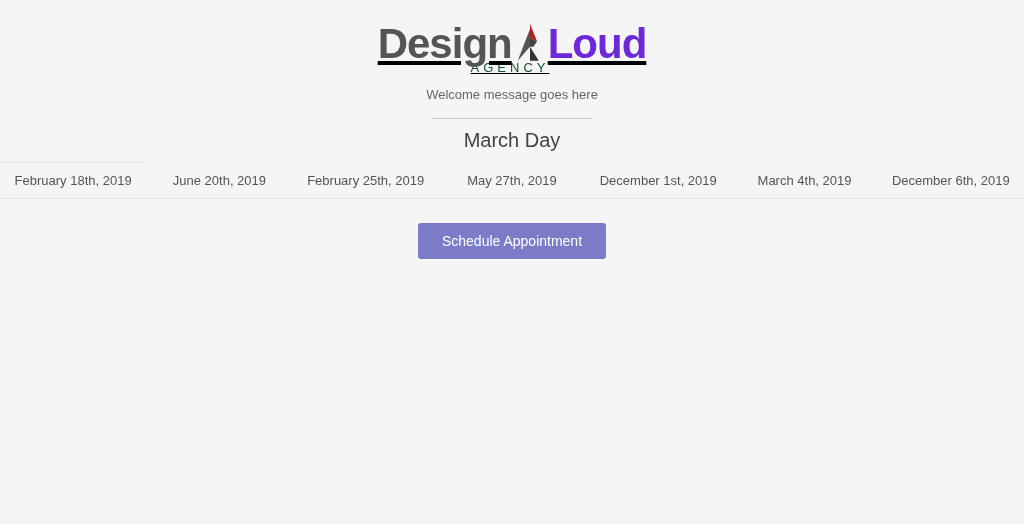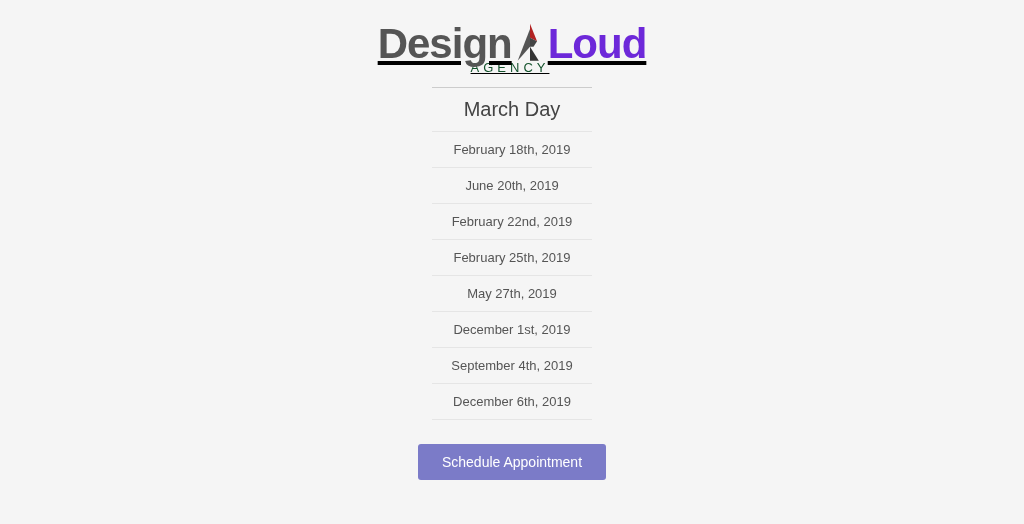--- a/index.html
+++ b/index.html
@@ -81,21 +81,21 @@
 
     .select-day-title {
       font-size: 20px;
       color: #444444;
       margin-bottom: 10px;
       font-weight: normal;
     }
 
     .date-list {
       display: flex;
-      flex-direction: column;
+      flex-direction: row;
       align-items: center;
       width: 100%;
       margin-bottom: 16px;
     }
 
     .date-item {
       font-size: 13px;
       color: #555555;
       padding: 10px 0;
       width: 160px;
@@ -142,31 +142,31 @@
 
         <polygon points="18,2 26,22 18,18" fill="#b22222"></polygon>
 
         <polygon points="18,18 26,22 22,28 18,28" fill="#444444"></polygon>
       </svg>
       <span class="logo-loud">Loud</span>
     </div>
     <div class="logo-agency">AGENCY</div>
   </div>
 
+  <div class="welcome-message">Welcome message goes here</div>
 
   <div class="divider"></div>
 
   <div class="select-day-title">March Day</div>
 
   <div class="date-list">
   <div class="date-item">February 18th, 2019</div>
       <div class="date-item">June 20th, 2019</div>
-      <div class="date-item">February 22nd, 2019</div>
       <div class="date-item">February 25th, 2019</div>
       <div class="date-item">May 27th, 2019</div>
       <div class="date-item">December 1st, 2019</div>
-      <div class="date-item">September 4th, 2019</div>
+      <div class="date-item">March 4th, 2019</div>
       <div class="date-item">December 6th, 2019</div>
     </div>
 
   <button class="schedule-button">Schedule Appointment</button>
 
 </div>
 
 </body></html>

